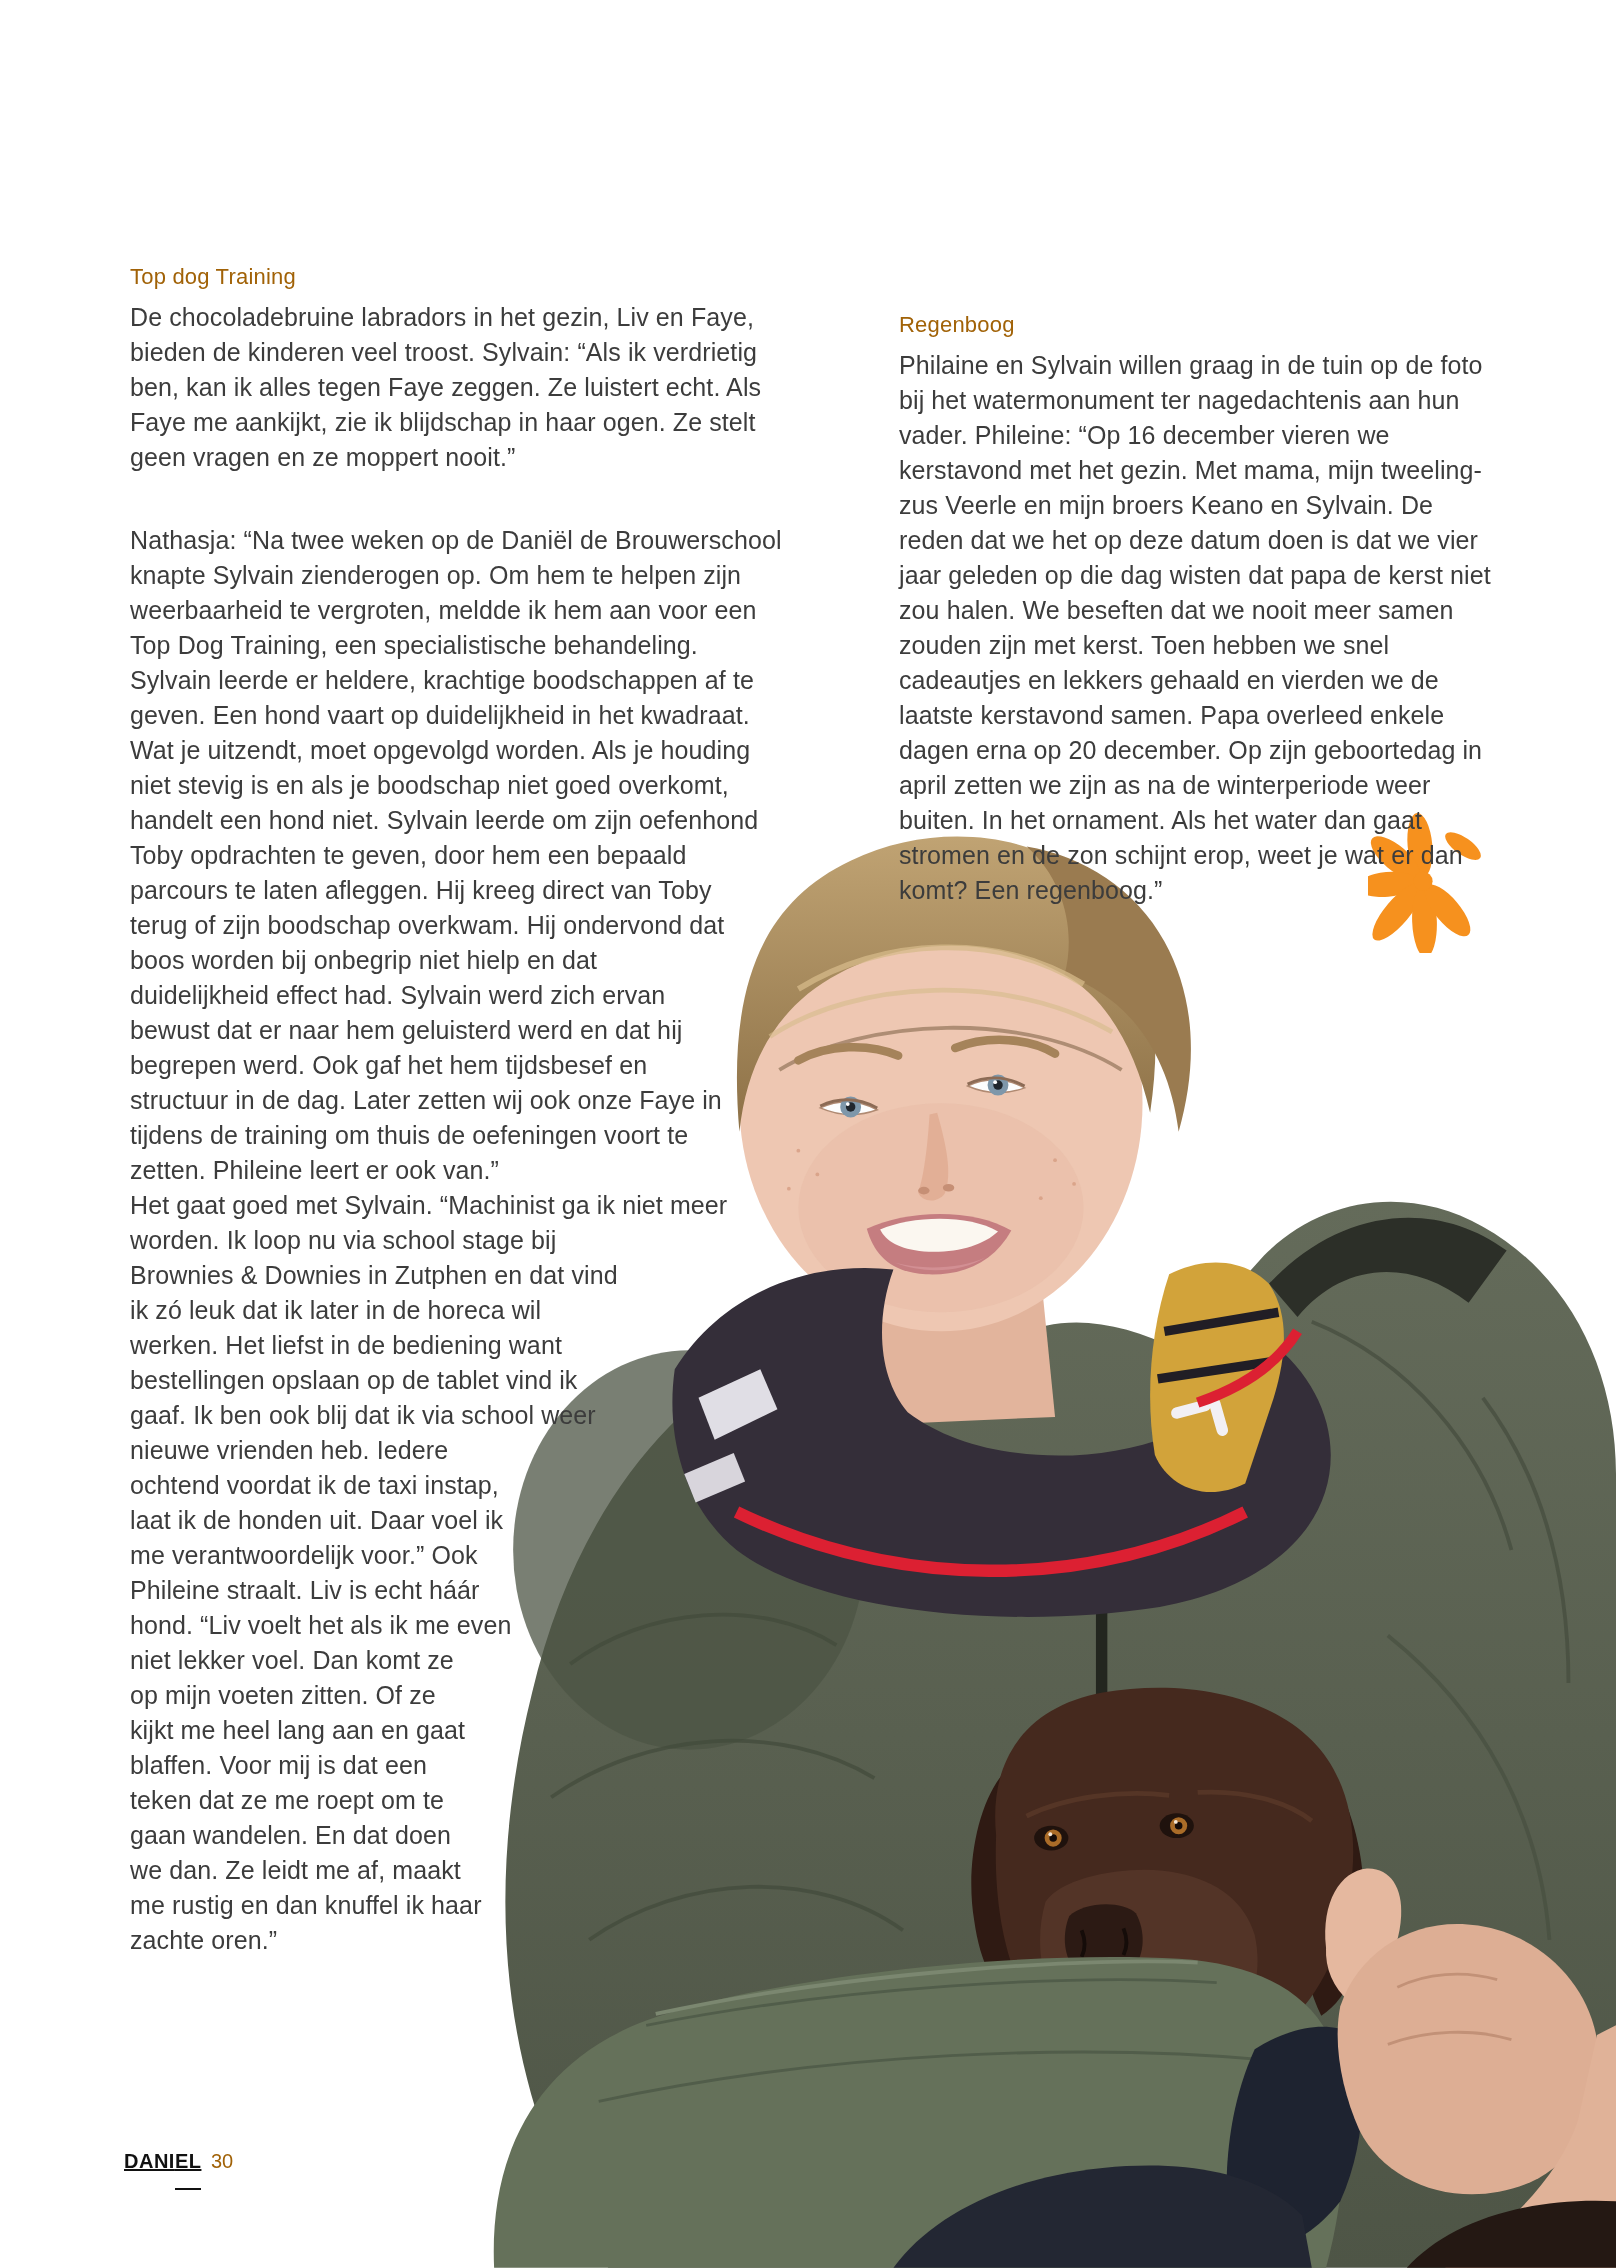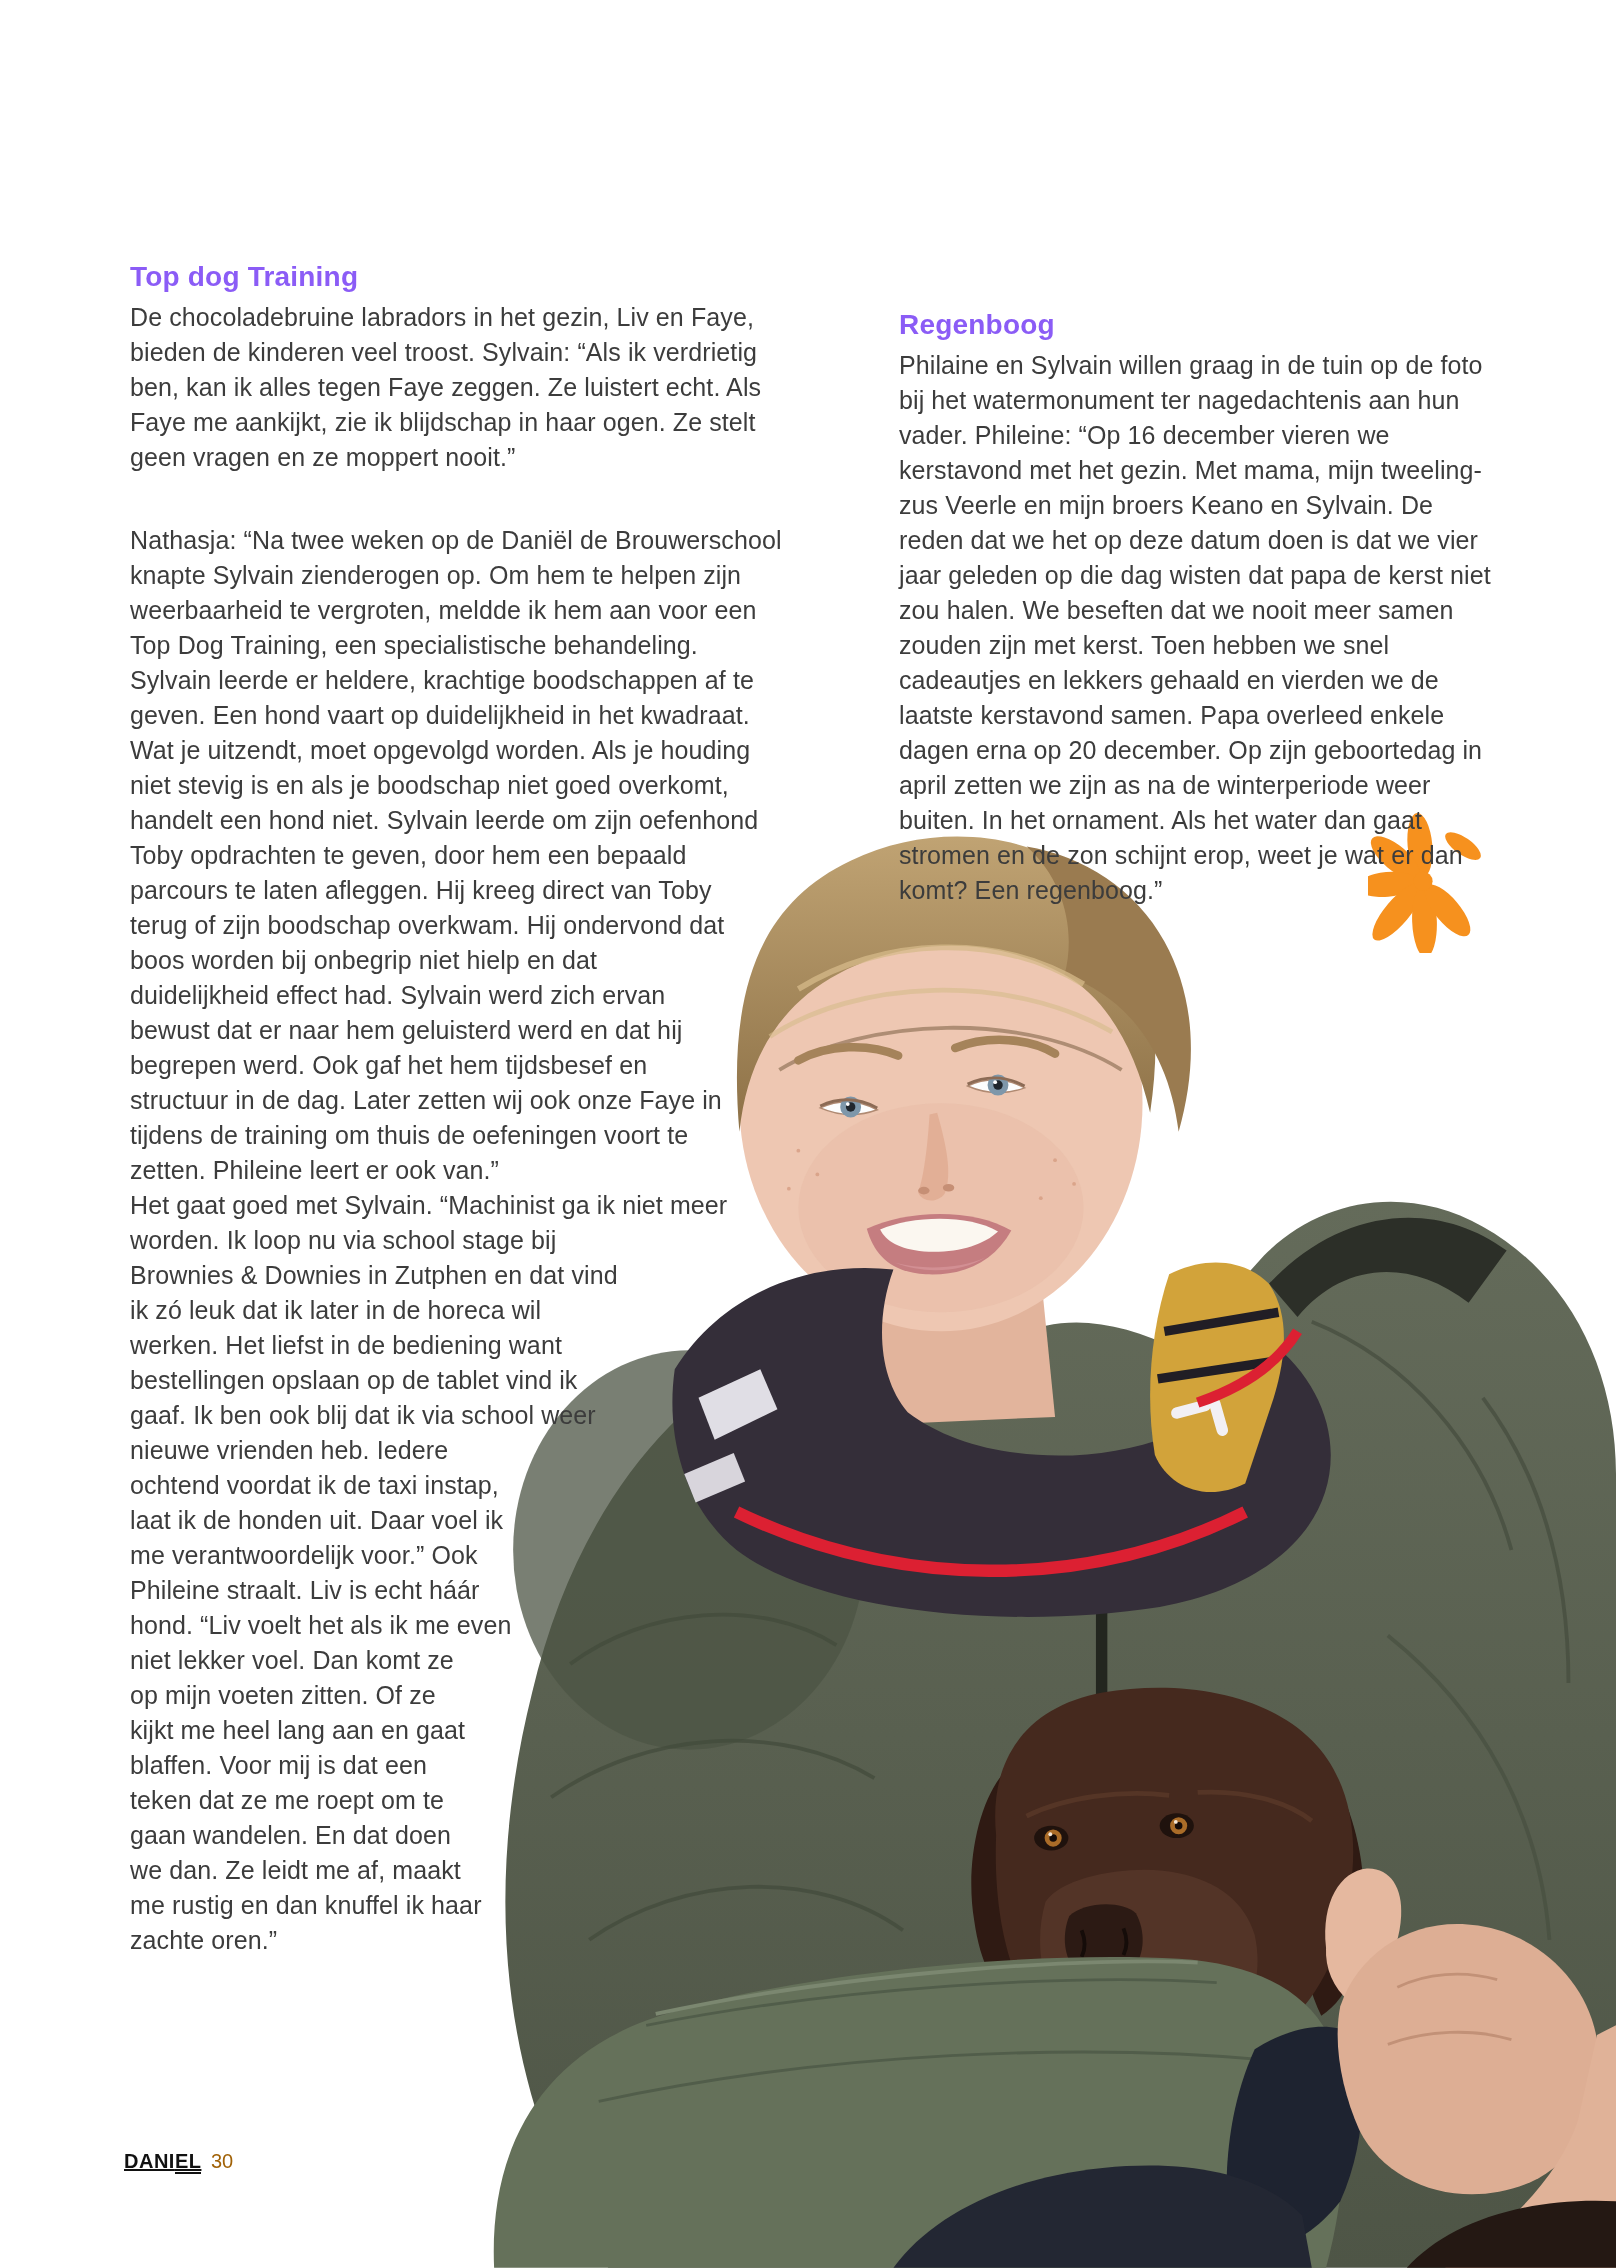--- a/index.html
+++ b/index.html
@@ -15,25 +15,25 @@
   .col{
     position:absolute;
     font-size:25px;
     line-height:35px;
     letter-spacing:0.1px;
     z-index:2;
   }
   .col-left{left:130px;top:259px;width:658px;}
   .col-right{left:899px;top:263px;width:592px;margin-top:44px;}
   .col h2{
-    font-size:28px;
+    font-size:22px;
     line-height:35px;
     margin:0 0 5.7px 0;
-    font-weight:bold;
-    color:#8b5cf6;
+    font-weight:normal;
+    color:#a16207;
     letter-spacing:0.2px;
   }
   .col p{margin:0;}
   .para2{margin-top:48px !important;}
   .sect2-head{margin-top:53px !important;}
   
   .wrapspacer{float:right;clear:right;}
   .ws1{width:1.9px;height:590px;}
   .ws2{width:57px;height:361px;}
   .ws3{width:1.9px;height:124px;}
@@ -58,21 +58,21 @@
   
   .footer{
     position:absolute;
     left:124px;top:2150px;
     z-index:3;
     font-size:20px;
     color:#111;
     letter-spacing:0.5px;
   }
   .brand{font-weight:bold;text-decoration:underline;}
-  .brand-underlined{font-weight:bold;border-bottom:2.9px solid #111;padding-bottom:0px;}
+  .brand-underlined{font-weight:bold;border-bottom:2.9px solid #111;padding-bottom:16px;}
   .pagenum{font-weight:normal;color:#a16207;margin-left:9.5px;letter-spacing:0;}
 </style>
 </head>
 <body>
 
 <div class="page">
 
   <div class="photo">
     <svg viewBox="0 0 1320 1815" xmlns="http://www.w3.org/2000/svg">
       <defs>

